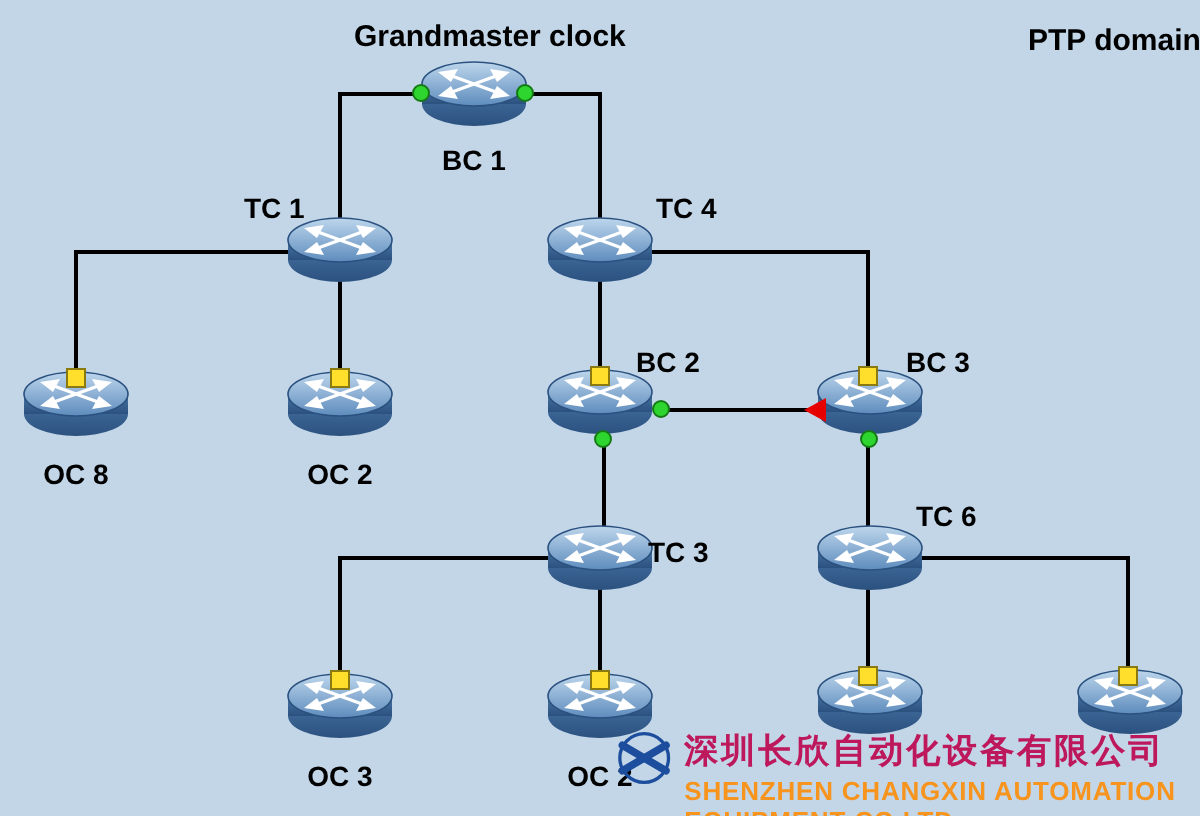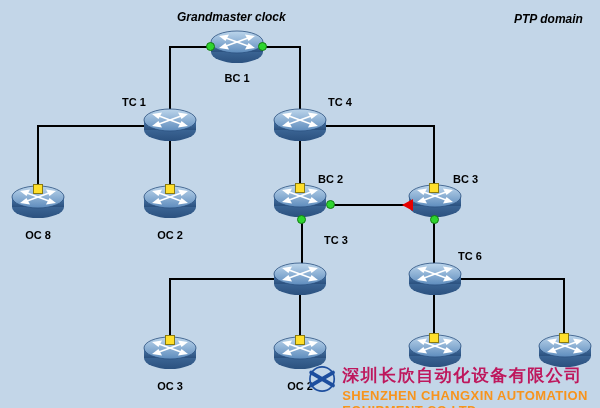--- a/index.html
+++ b/index.html
@@ -8,25 +8,25 @@
     background:#c3d6e8;
     font-family:"Liberation Sans","DejaVu Sans",sans-serif;
     position:relative;overflow:hidden;
   }
   .stage{position:absolute;inset:0;width:600px;height:408px;}
   .edge{position:absolute;background:#000;z-index:1;}
   .device{position:absolute;width:56px;height:34px;z-index:2;}
   .device svg{display:block;width:56px;height:34px;}
   .node-label{
     position:absolute;z-index:4;
-    font-size:11px;font-weight:bold;color:#000;white-space:nowrap;
+    font-size:14px;font-weight:bold;color:#000;white-space:nowrap;
   }
   .node-label.centered{width:56px;text-align:center;}
   .heading{
-    position:absolute;z-index:4;font-size:12px;font-weight:bold;color:#000;white-space:nowrap;font-style:italic;
+    position:absolute;z-index:4;font-size:15px;font-weight:bold;color:#000;white-space:nowrap;
   }
   .port{position:absolute;z-index:3;}
   .port.green{
     width:9px;height:9px;border-radius:50%;
     background:#2ed52e;border:1px solid #157a15;box-sizing:border-box;
   }
   .port.yellow{
     width:10px;height:10px;
     background:#ffdf2b;border:1px solid #8a7a10;box-sizing:border-box;
   }
@@ -189,21 +189,21 @@
   <div class="port yellow" style="left:429px;top:333px;"></div>
   <div class="port yellow" style="left:559px;top:333px;"></div>
 
   <div class="node-label centered" style="left:209px;top:72px;">BC 1</div>
   <div class="node-label" style="left:122px;top:96px;">TC 1</div>
   <div class="node-label" style="left:328px;top:96px;">TC 4</div>
   <div class="node-label" style="left:318px;top:173px;">BC 2</div>
   <div class="node-label" style="left:453px;top:173px;">BC 3</div>
   <div class="node-label centered" style="left:10px;top:229px;">OC 8</div>
   <div class="node-label centered" style="left:142px;top:229px;">OC 2</div>
-  <div class="node-label" style="left:324px;top:234px;text-align:center;">TC 3</div>
+  <div class="node-label" style="left:324px;top:268px;text-align:center;">TC 3</div>
   <div class="node-label" style="left:458px;top:250px;">TC 6</div>
   <div class="node-label centered" style="left:142px;top:380px;">OC 3</div>
   <div class="node-label centered" style="left:272px;top:380px;">OC 2</div>
 
   <div class="watermark">
     <svg class="wm-logo" viewBox="0 0 44 44">
       <ellipse cx="22" cy="22" rx="19" ry="19" fill="none" stroke="#1d4e9e" stroke-width="2.6"></ellipse>
       <line x1="5" y1="12" x2="39" y2="32" stroke="#1d4e9e" stroke-width="6" stroke-linecap="round"></line>
       <line x1="39" y1="12" x2="5" y2="32" stroke="#1d4e9e" stroke-width="6" stroke-linecap="round"></line>
     </svg>

